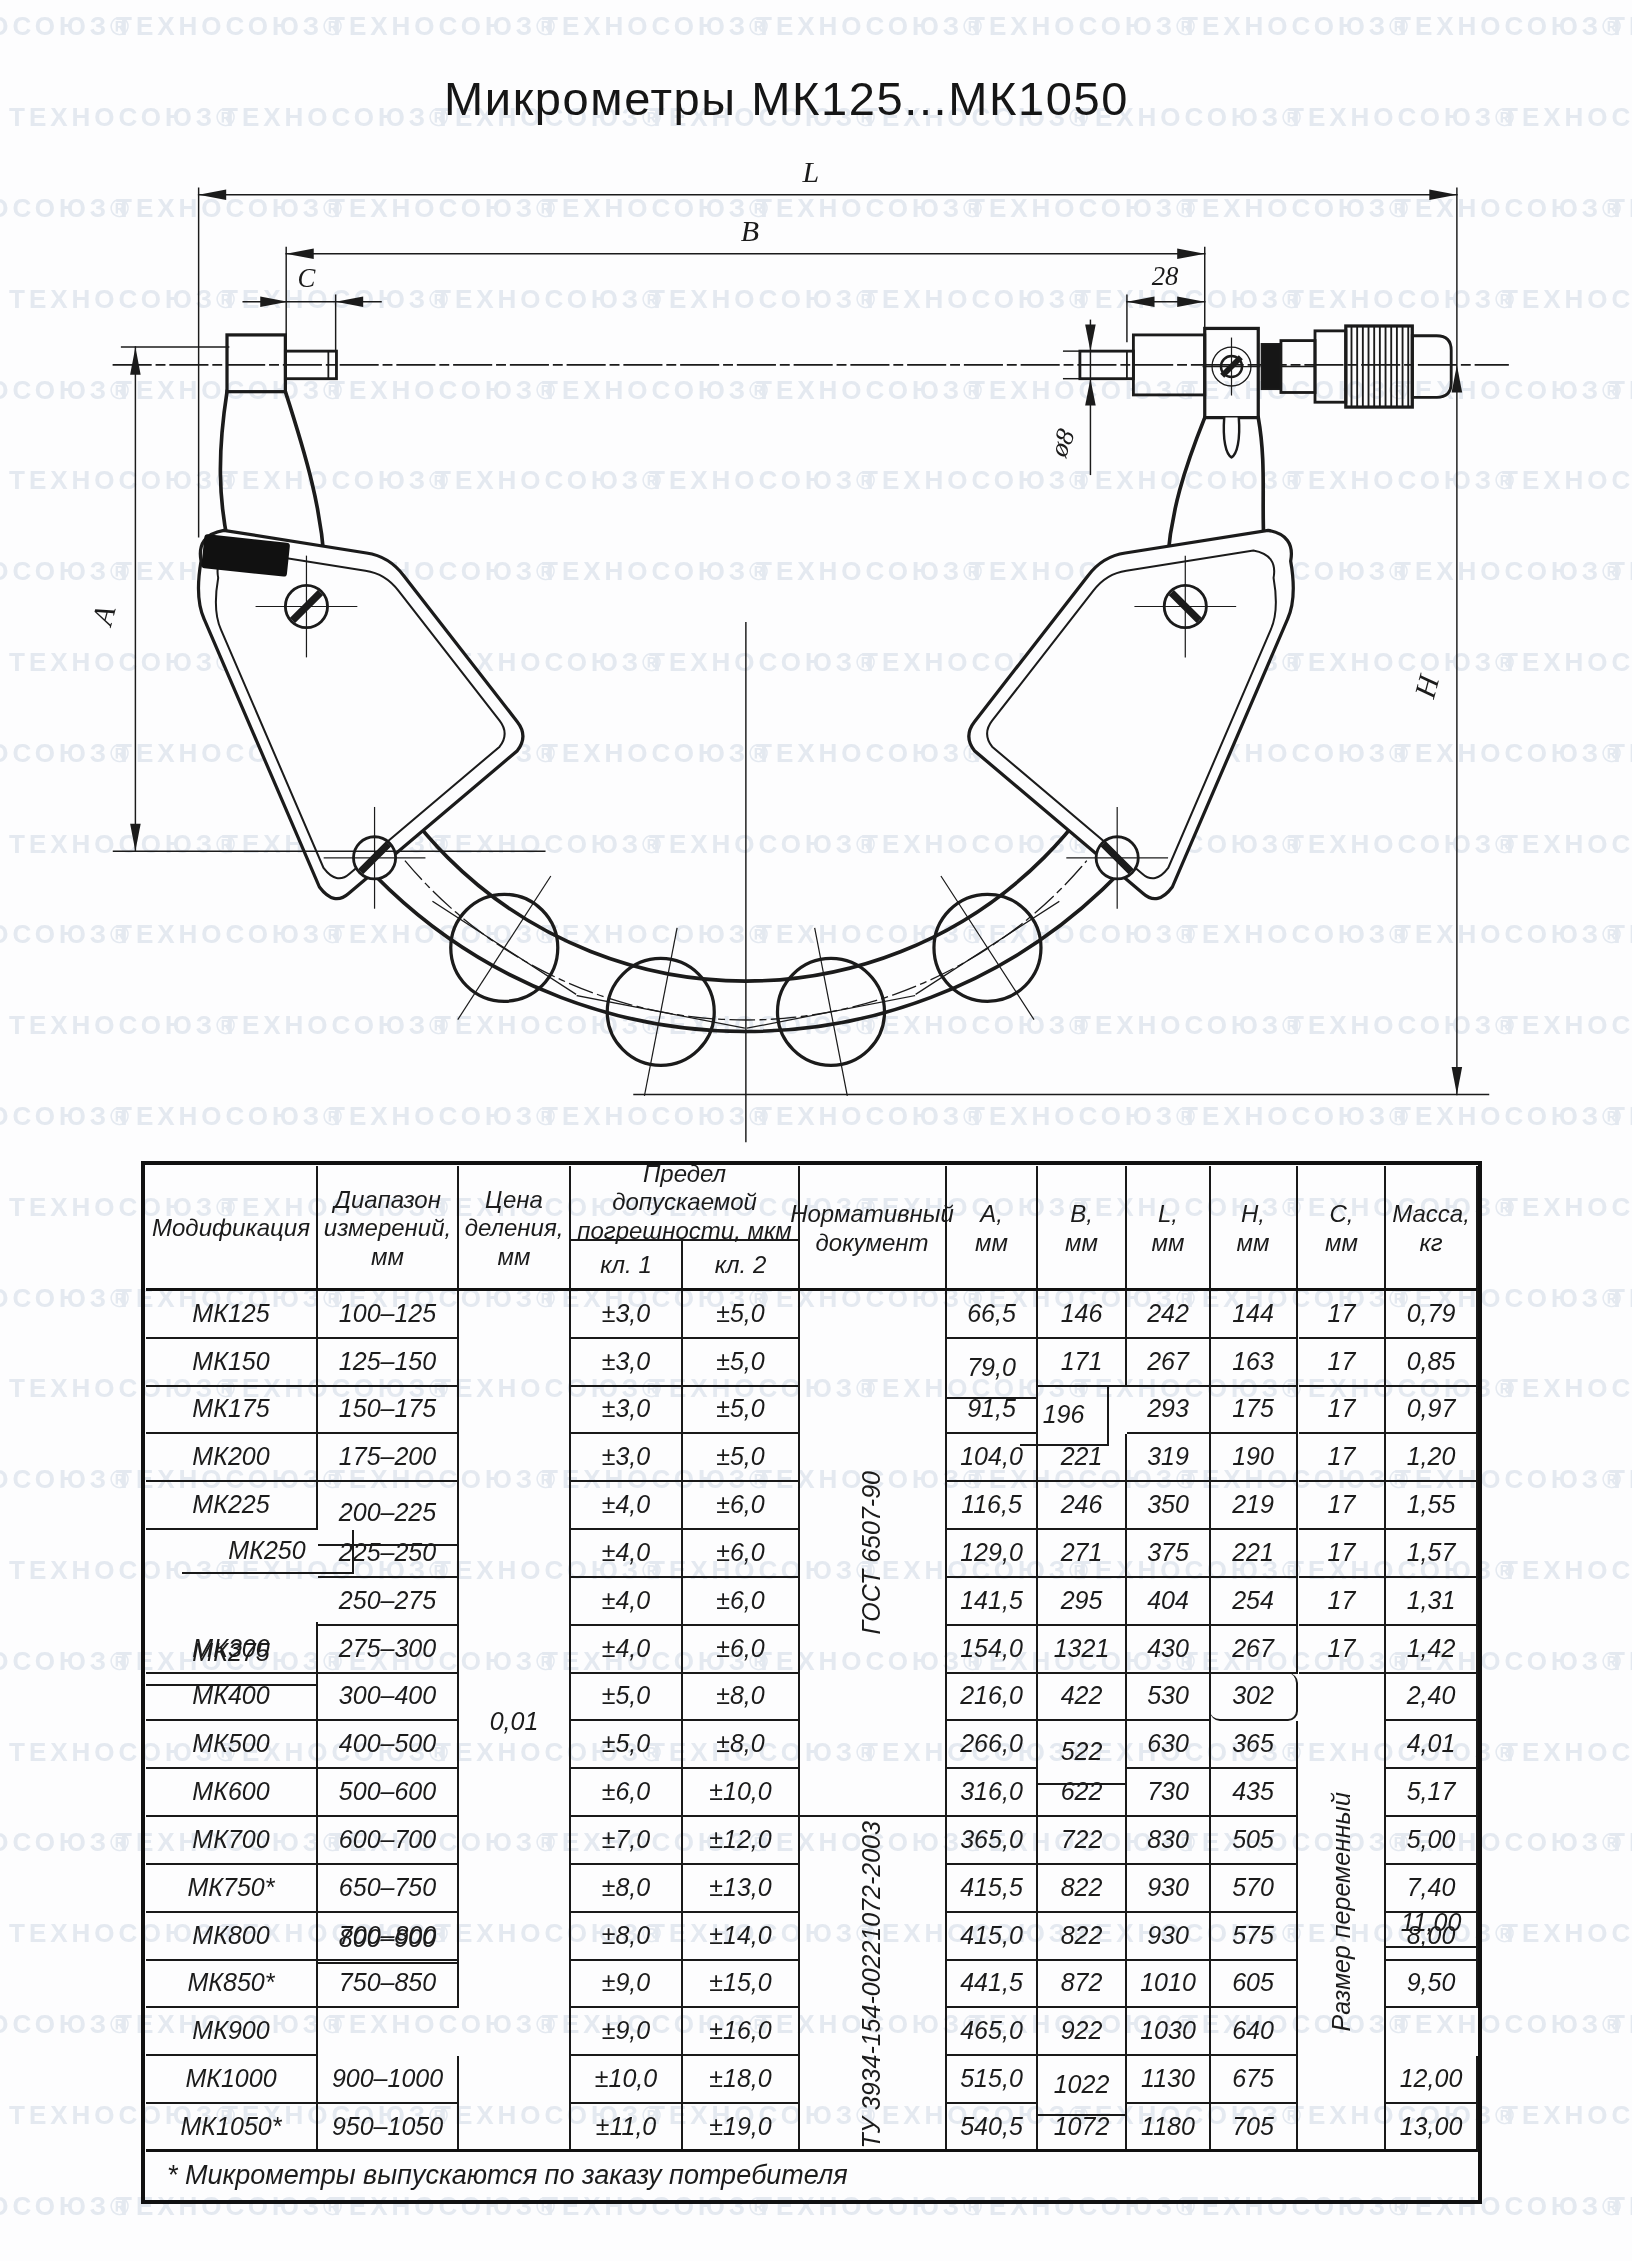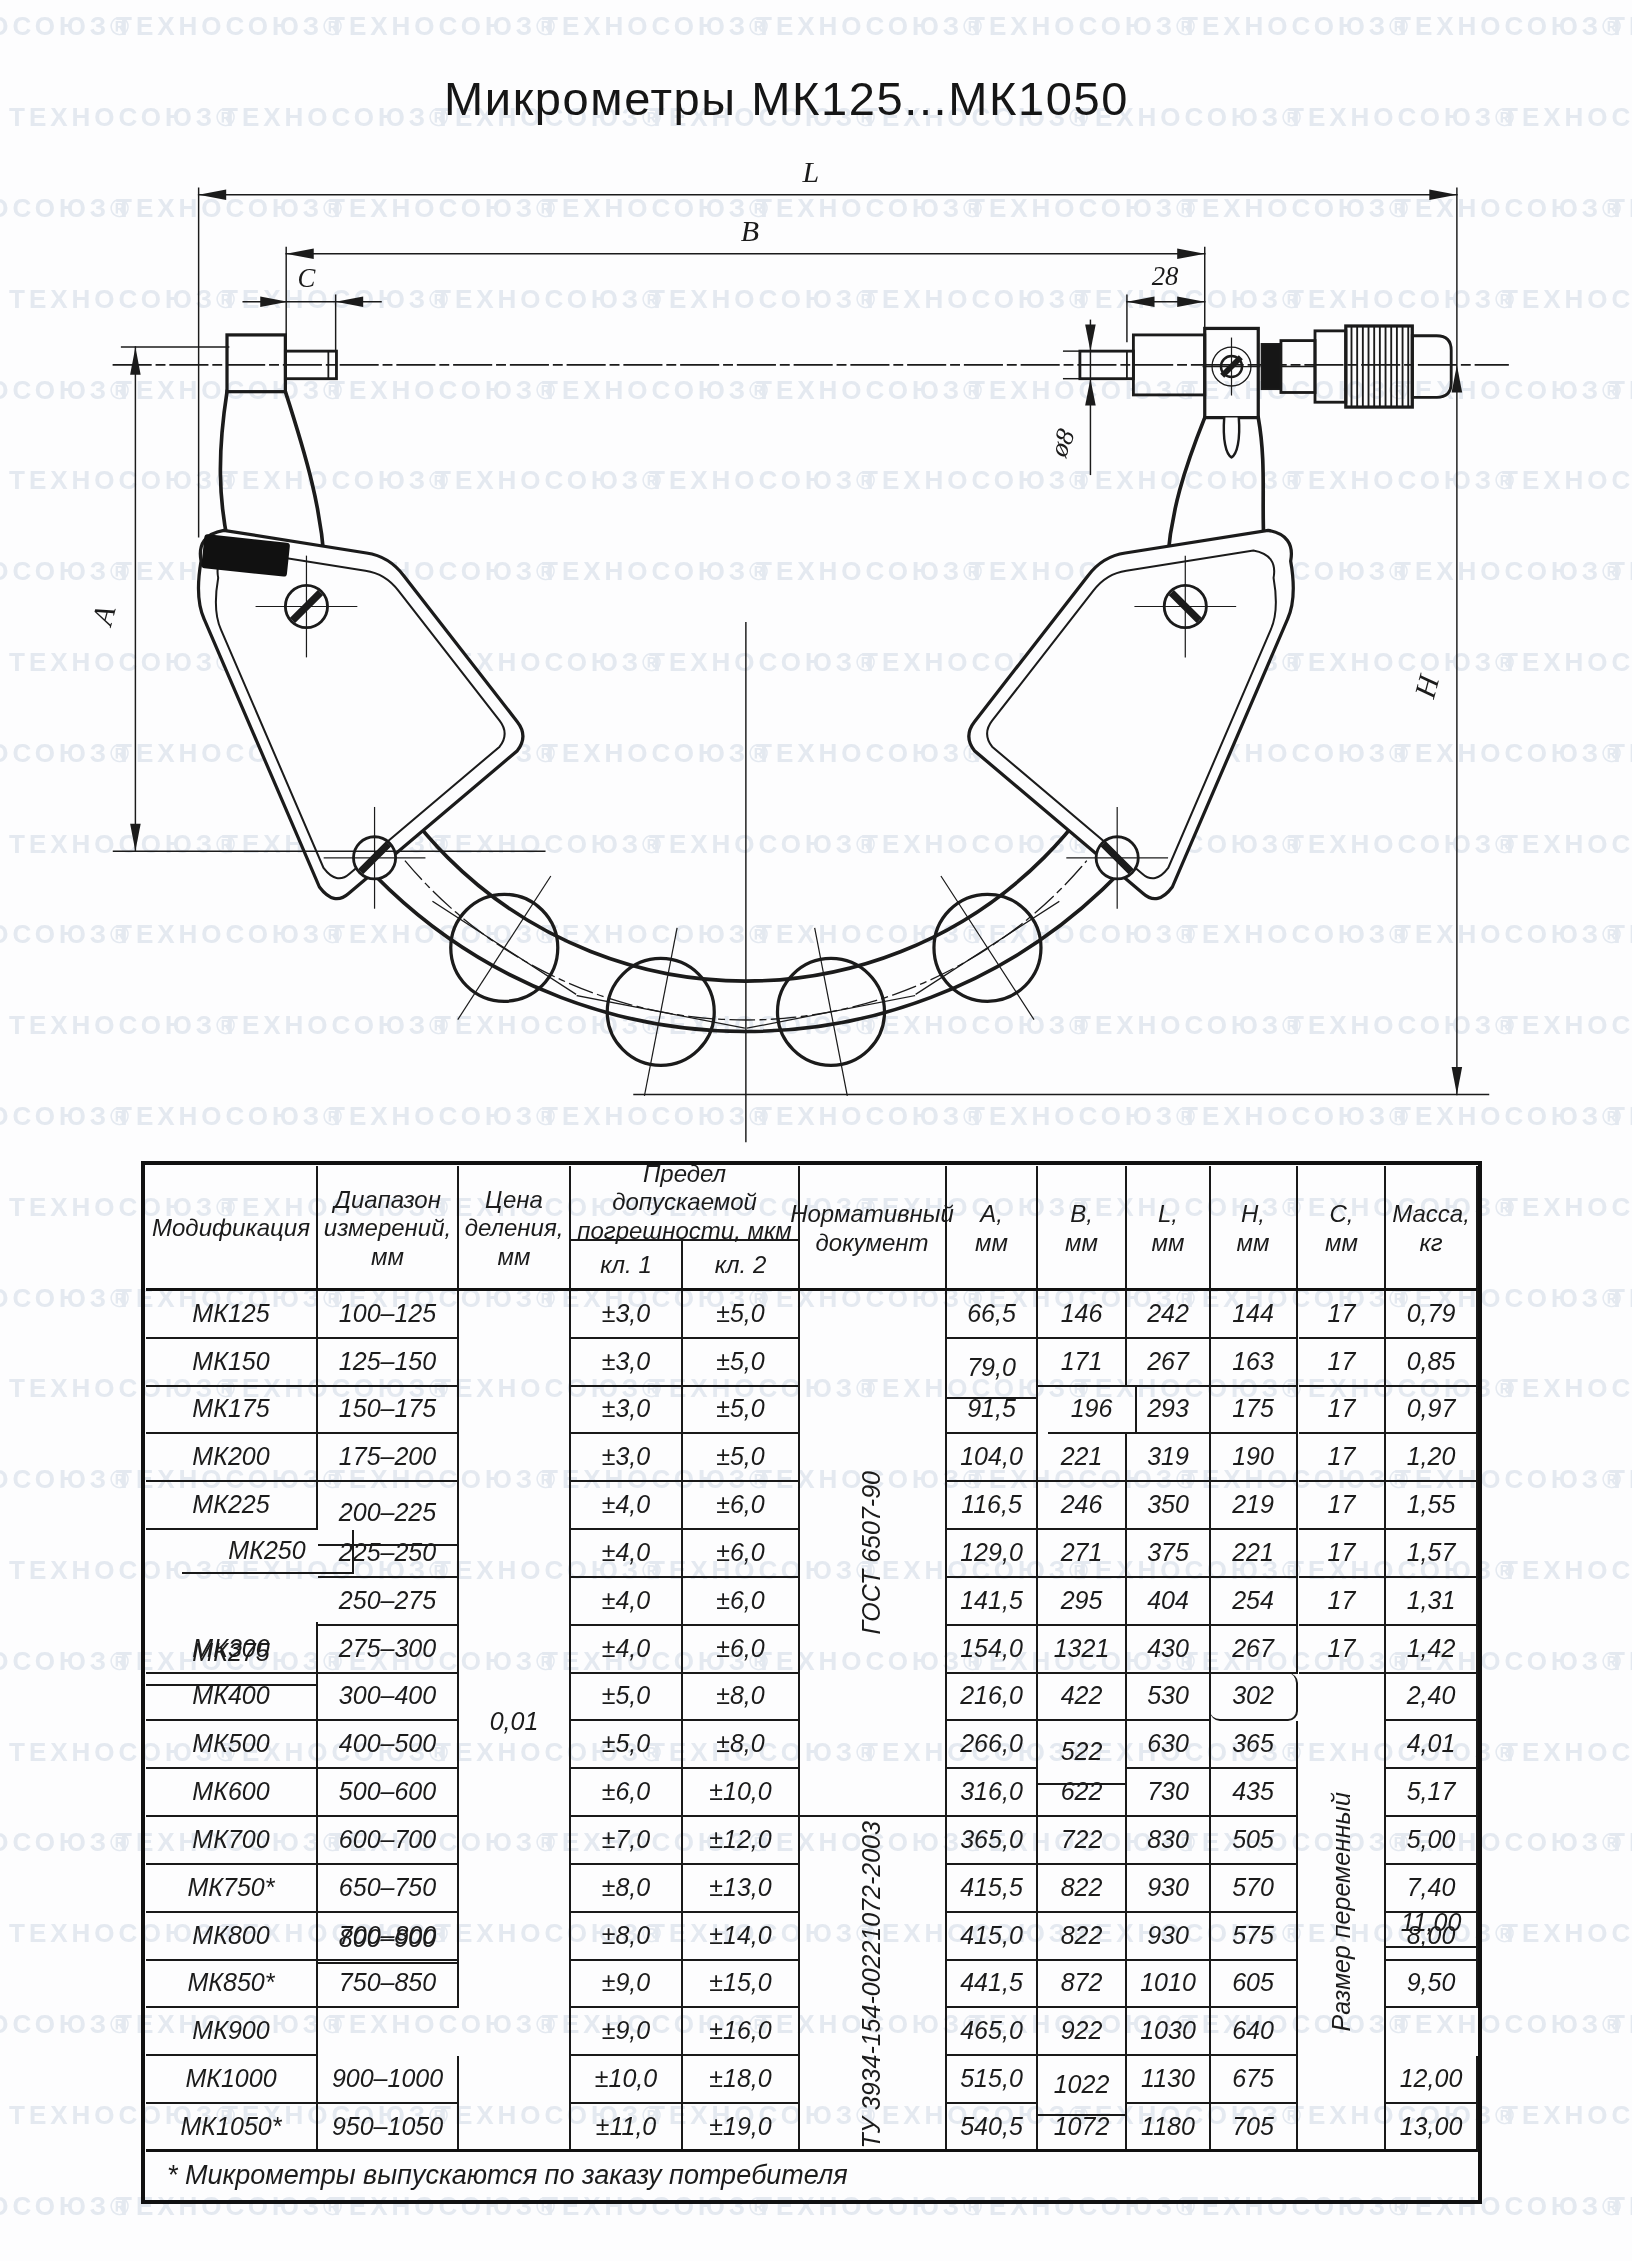--- a/index.html
+++ b/index.html
@@ -445,21 +445,21 @@
       <div class="cell" style="left: 1038px; top: 1339px; width: 89px; height: 48px;">171</div>
       <div class="cell" style="left: 1127px; top: 1339px; width: 84px; height: 48px;">267</div>
       <div class="cell" style="left: 1210px; top: 1339px; width: 88px; height: 48px;">163</div>
       <div class="cell" style="left: 1299px; top: 1339px; width: 87px; height: 48px;">17</div>
       <div class="cell" style="left: 1386px; top: 1339px; width: 92px; height: 48px;">0,85</div>
       <div class="cell" style="left: 146px; top: 1386px; width: 172px; height: 48px;">МК175</div>
       <div class="cell" style="left: 318px; top: 1386px; width: 141px; height: 48px;">150–175</div>
       <div class="cell" style="left: 571px; top: 1386px; width: 112px; height: 48px;">±3,0</div>
       <div class="cell" style="left: 683px; top: 1386px; width: 117px; height: 48px;">±5,0</div>
       <div class="cell" style="left: 947px; top: 1386px; width: 91px; height: 48px;">91,5</div>
-      <div class="cell" style="left: 1048px; top: 1386px; width: 89px; height: 48px;">196</div>
+      <div class="cell" style="left: 1020px; top: 1386px; width: 89px; height: 60px;">196</div>
       <div class="cell" style="left: 1127px; top: 1386px; width: 84px; height: 48px;">293</div>
       <div class="cell" style="left: 1210px; top: 1386px; width: 88px; height: 48px;">175</div>
       <div class="cell" style="left: 1299px; top: 1386px; width: 87px; height: 48px;">17</div>
       <div class="cell" style="left: 1386px; top: 1386px; width: 92px; height: 48px;">0,97</div>
       <div class="cell" style="left: 146px; top: 1434px; width: 172px; height: 48px;">МК200</div>
       <div class="cell" style="left: 318px; top: 1434px; width: 141px; height: 48px;">175–200</div>
       <div class="cell" style="left: 571px; top: 1434px; width: 112px; height: 48px;">±3,0</div>
       <div class="cell" style="left: 683px; top: 1434px; width: 117px; height: 48px;">±5,0</div>
       <div class="cell" style="left: 947px; top: 1434px; width: 91px; height: 48px;">104,0</div>
       <div class="cell" style="left: 1038px; top: 1434px; width: 89px; height: 48px;">221</div>

